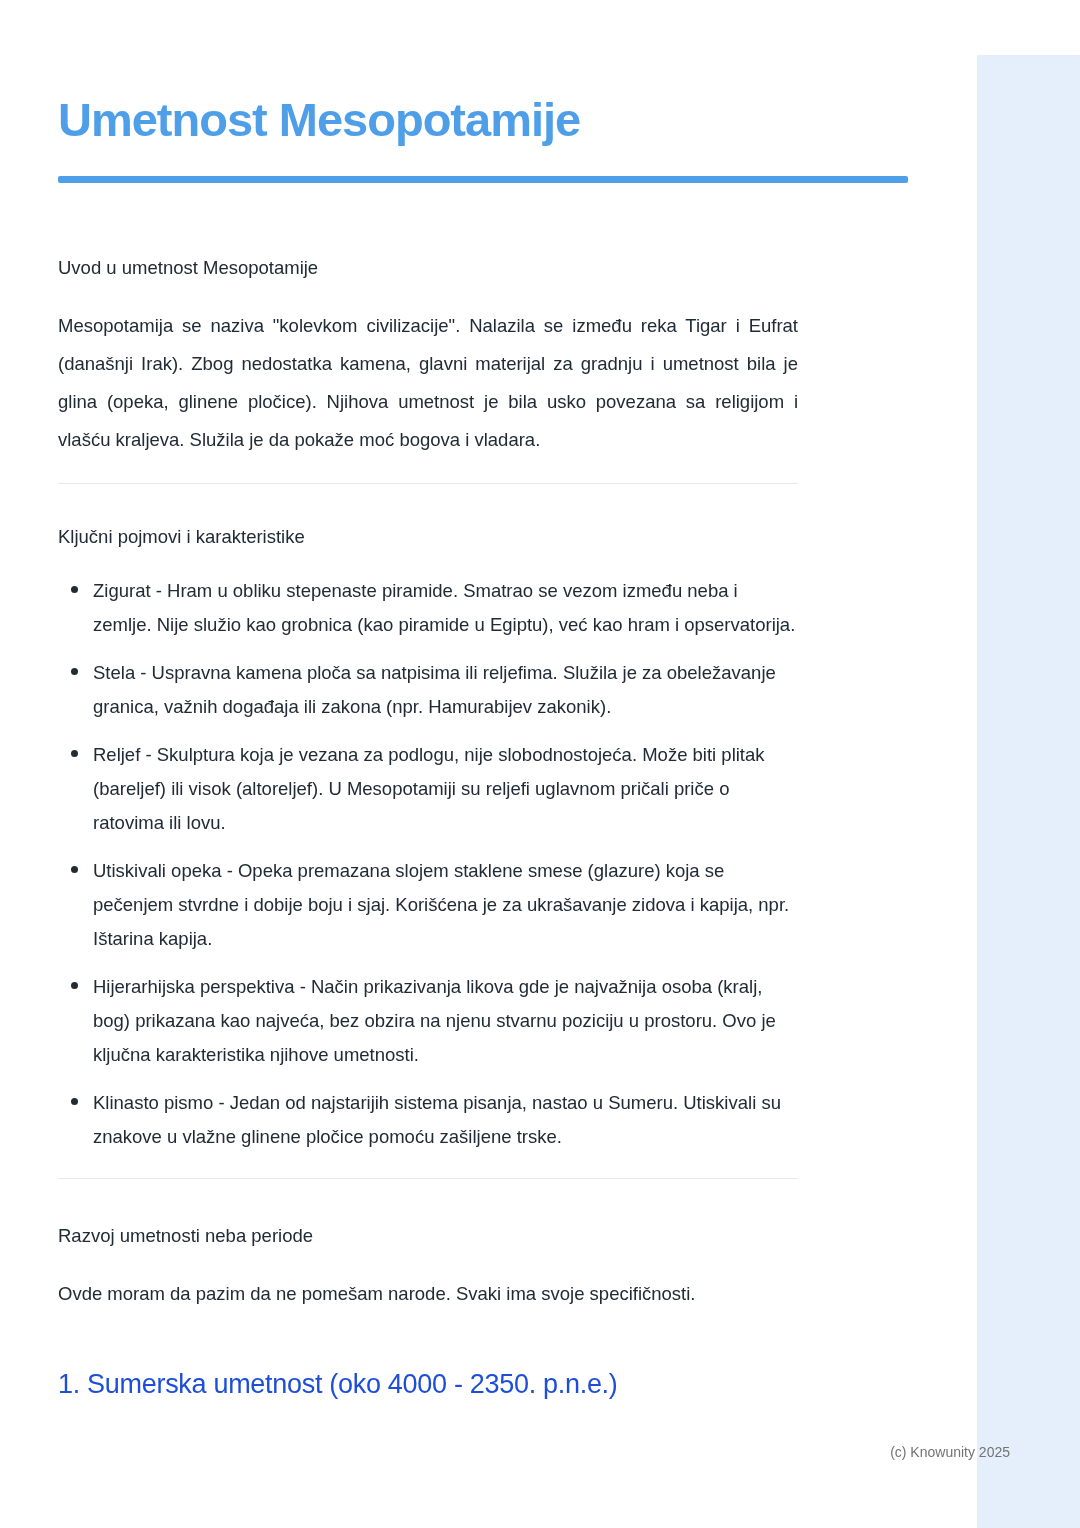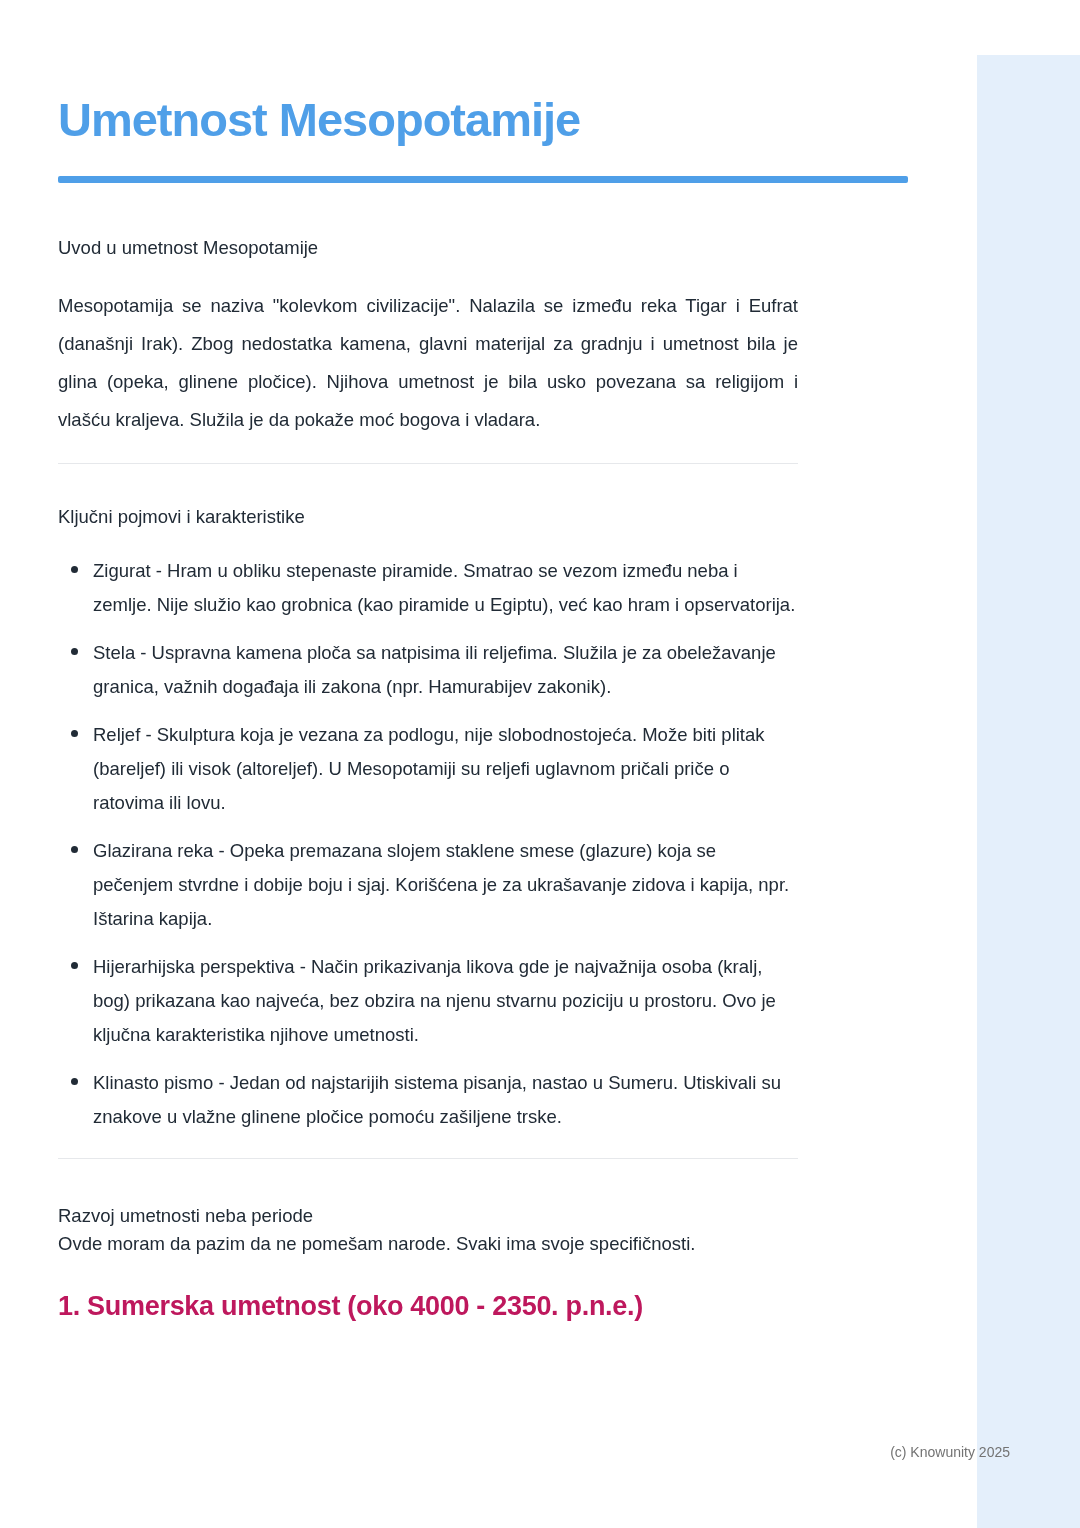--- a/index.html
+++ b/index.html
@@ -38,21 +38,21 @@
     width: 850px;
     height: 7px;
     background: #4f9fe8;
     border-radius: 2px;
     margin-top: 28px;
   }
   .subhead {
     font-size: 18.5px;
     line-height: 26px;
     color: #212b36;
-    margin-top: 52px;
+    margin-top: 72px;
   }
   .para {
     width: 740px;
     font-size: 18.5px;
     line-height: 38px;
     text-align: justify;
     color: #212b36;
     margin-top: 26px;
   }
   .divider {
@@ -83,26 +83,27 @@
     height: 7px;
     border-radius: 50%;
     background: #212b36;
   }
   ul.terms li b { font-weight: 400; text-align: right; }
   .periods-head { margin-top: 44px; }
   .periods-note {
     width: 740px;
     font-size: 18.5px;
     line-height: 30px;
+    margin-top: 30px;
   }
   .period-title {
     font-size: 27px;
-    font-weight: 700;
-    color: #be185d;
-    margin-top: 32px;
+    font-weight: 400;
+    color: #1d4ed8;
+    margin-top: 60px;
     letter-spacing: -0.3px;
   }
   .footer-credit {
     position: absolute;
     right: 70px;
     bottom: 68px;
     font-size: 14px;
     color: #737373;
     z-index: 3;
   }
@@ -129,21 +130,21 @@
     <li>
       <span class="bullet"></span><b>Zigurat</b><span> - Hram u obliku stepenaste piramide. Smatrao se vezom između neba i zemlje. Nije služio kao grobnica (kao piramide u Egiptu), već kao hram i opservatorija.</span>
     </li>
     <li>
       <span class="bullet"></span><b>Stela</b><span> - Uspravna kamena ploča sa natpisima ili reljefima. Služila je za obeležavanje granica, važnih događaja ili zakona (npr. Hamurabijev zakonik).</span>
     </li>
     <li>
       <span class="bullet"></span><b>Reljef</b><span> - Skulptura koja je vezana za podlogu, nije slobodnostojeća. Može biti plitak (bareljef) ili visok (altoreljef). U Mesopotamiji su reljefi uglavnom pričali priče o ratovima ili lovu.</span>
     </li>
     <li>
-      <span class="bullet"></span><b>Glazirana reka</b><span> - Opeka premazana slojem staklene smese (glazure) koja se pečenjem stvrdne i dobije boju i sjaj. Korišćena je za ukrašavanje zidova i kapija, npr. Ištarina kapija.</span>
+      <span class="bullet"></span><b>Utiskivali opeka</b><span> - Opeka premazana slojem staklene smese (glazure) koja se pečenjem stvrdne i dobije boju i sjaj. Korišćena je za ukrašavanje zidova i kapija, npr. Ištarina kapija.</span>
     </li>
     <li>
       <span class="bullet"></span><b>Hijerarhijska perspektiva</b><span> - Način prikazivanja likova gde je najvažnija osoba (kralj, bog) prikazana kao najveća, bez obzira na njenu stvarnu poziciju u prostoru. Ovo je ključna karakteristika njihove umetnosti.</span>
     </li>
     <li>
       <span class="bullet"></span><b>Klinasto pismo</b><span> - Jedan od najstarijih sistema pisanja, nastao u Sumeru. Utiskivali su znakove u vlažne glinene pločice pomoću zašiljene trske.</span>
     </li>
   </ul>
 
   <div class="divider"></div>

